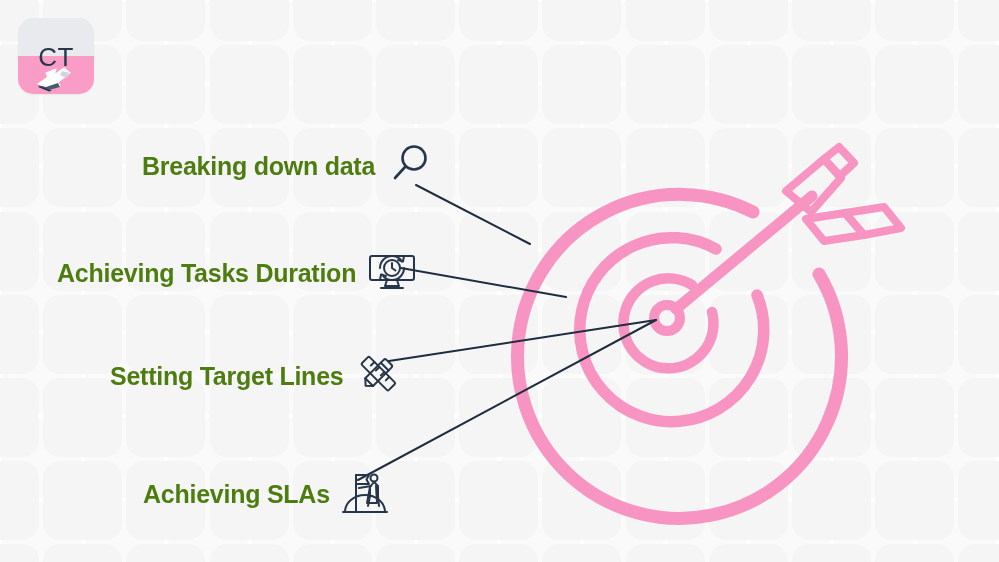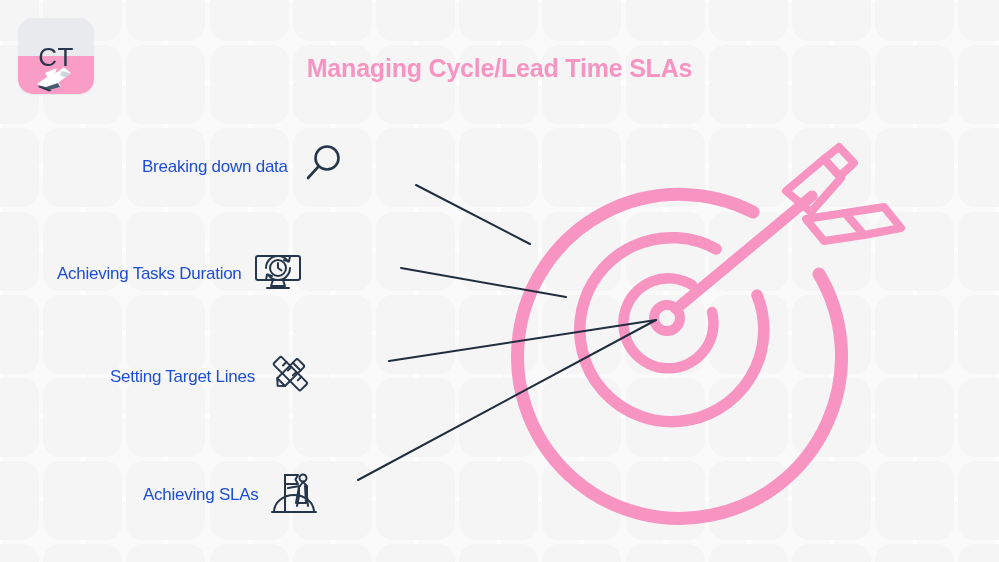--- a/index.html
+++ b/index.html
@@ -116,23 +116,23 @@
 
   
   .label-row {
     position: absolute;
     display: flex;
     align-items: center;
     z-index: 5;
     white-space: nowrap;
   }
   .label-text {
-    font-size: 17px;
-    font-weight: normal;
-    color: #1d4ed8;
+    font-size: 25px;
+    font-weight: bold;
+    color: #4d7c0f;
     letter-spacing: -0.25px;
     line-height: 1;
   }
   .label-icon {
     display: block;
     margin-left: 11px;
     flex: 0 0 auto;
   }
 
   #row-0 { left: 142px; top: 140px; }
@@ -260,21 +260,20 @@
     <div id="logo-mark">
       <svg viewBox="0 0 76 38" width="76" height="38">
         <path d="M20 28 L30 21 L28 17 L38 13 L36 19 L46 12 L52 17 L40 26 L42 30 L31 33 Z" fill="#ffffff" stroke="#ffffff" stroke-width="1.2" stroke-linejoin="round"></path>
         <path d="M19 29 L31 34 L42 31 L40 27 L28 31 Z" fill="#4a5a70"></path>
         <path d="M20 31 L31 35.5 L34 34.5 L22 30 Z" fill="#27364b"></path>
         <path d="M44 15 L52 17 L48 22 L42 19 Z" fill="#cfd6df"></path>
       </svg>
     </div>
   </div>
 
-  <div id="title">Managing Cycle/Lead Time SLAs</div>
 
   <svg id="target-svg" viewBox="0 0 999 562">
     <g fill="none" stroke="#f794c2" stroke-linecap="round">
 
       <path d="M 753 212
                A 162 162 0 1 0 819 274" stroke-width="13"></path>
 
       <path d="M 716 249
                A 92 92 0 1 0 757 295" stroke-width="11.5"></path>
 

